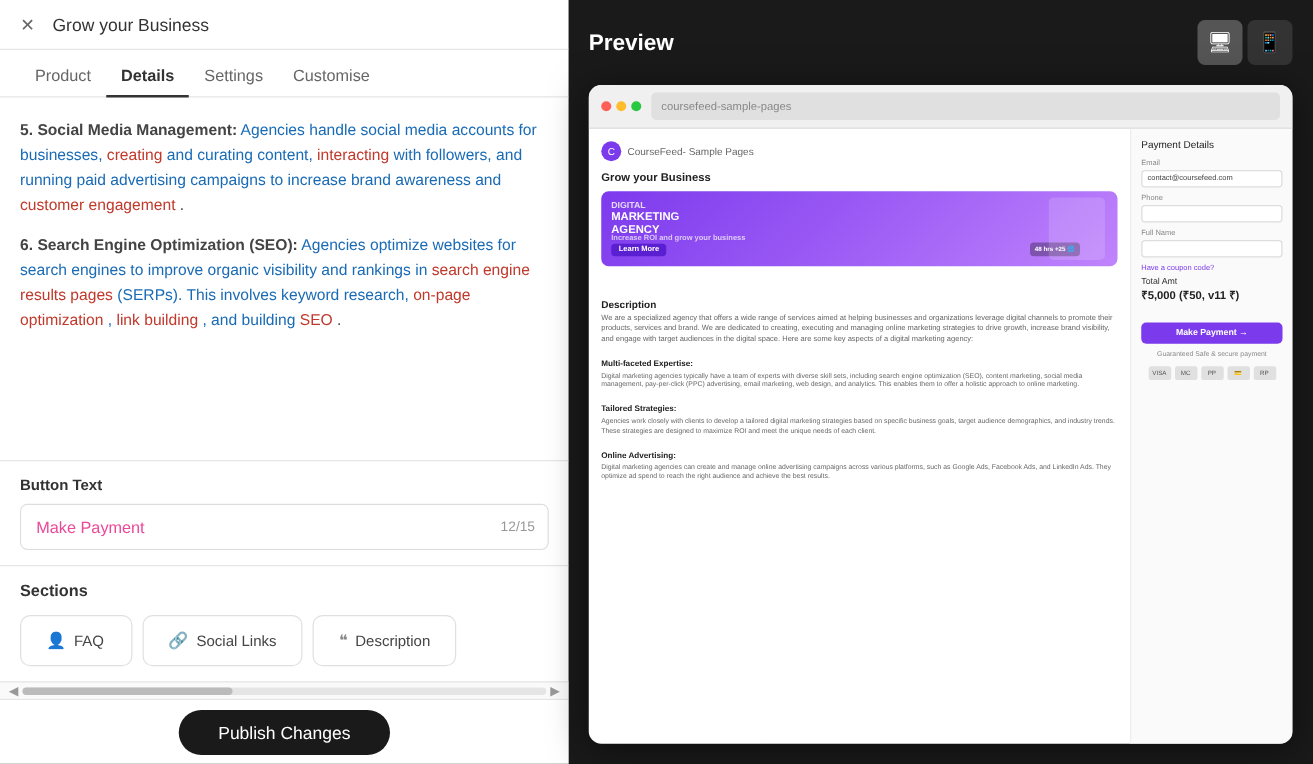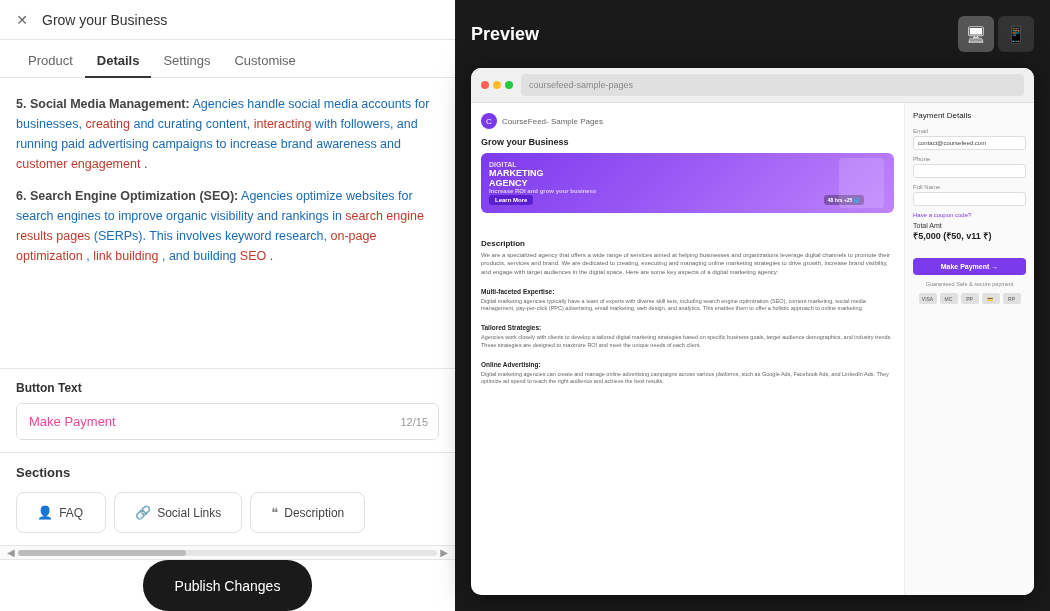--- a/index.html
+++ b/index.html
@@ -190,20 +190,21 @@
       font-size: 10px;
       color: #999;
       padding: 0 3px;
       cursor: pointer;
     }
 
     
     .publish-bar {
       height: 52px;
       display: flex;
+      align-items: center;
       justify-content: center;
       background: #fff;
       border-top: 1px solid #e5e5e5;
     }
 
     .publish-btn {
       background: #1a1a1a;
       color: #fff;
       border: none;
       border-radius: 25px;

